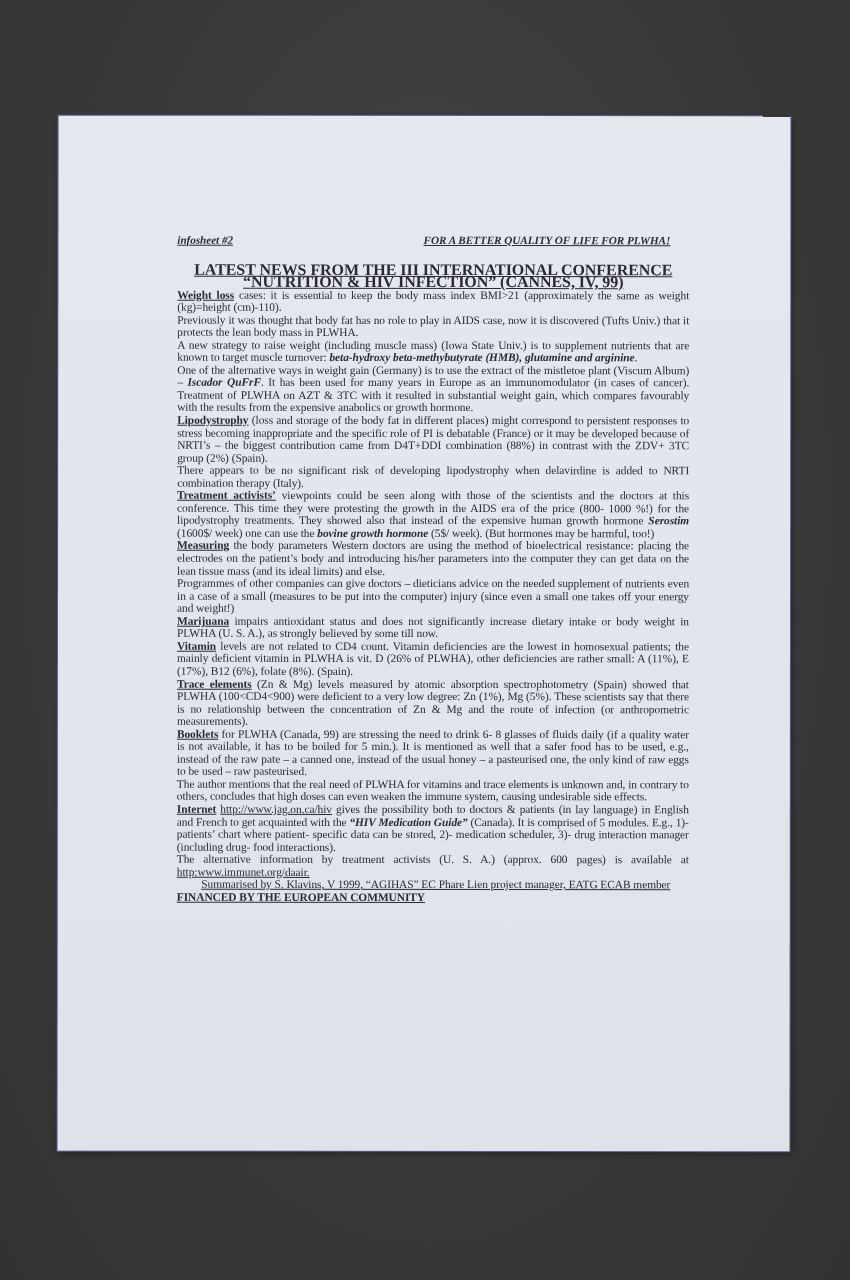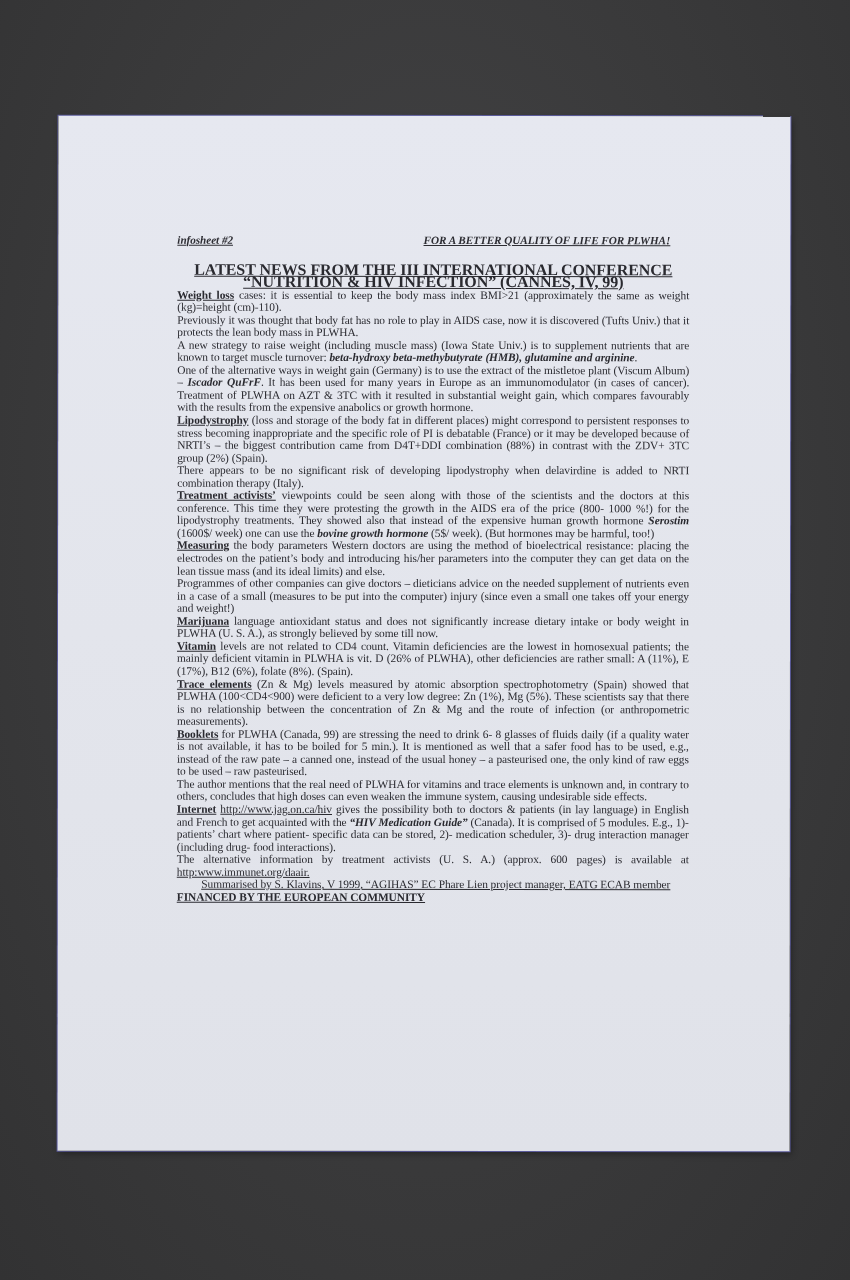--- a/index.html
+++ b/index.html
@@ -83,21 +83,21 @@
     <p><b>Lipodystrophy</b><span> (loss and storage of the body fat in different places) might correspond to persistent responses to stress becoming inappropriate and the specific role of PI is debatable (France) or it may be developed because of NRTI’s – the biggest contribution came from D4T+DDI combination (88%) in contrast with the ZDV+ 3TC group (2%) (Spain).</span></p>
 
     <p>There appears to be no significant risk of developing lipodystrophy when delavirdine is added to NRTI combination therapy (Italy).</p>
 
     <p><b>Treatment activists’</b><span> viewpoints could be seen along with those of the scientists and the doctors at this conference. This time they were protesting the growth in the AIDS era of the price (800- 1000 %!) for the lipodystrophy treatments. They showed also that instead of the expensive human growth hormone </span><span class="bi">Serostim</span><span> (1600$/ week) one can use the </span><span class="bi">bovine growth hormone</span><span> (5$/ week). (But hormones may be harmful, too!)</span></p>
 
     <p><b>Measuring</b><span> the body parameters Western doctors are using the method of bioelectrical resistance: placing the electrodes on the patient’s body and introducing his/her parameters into the computer they can get data on the lean tissue mass (and its ideal limits) and else.</span></p>
 
     <p>Programmes of other companies can give doctors – dieticians advice on the needed supplement of nutrients even in a case of a small (measures to be put into the computer) injury (since even a small one takes off your energy and weight!)</p>
 
-    <p><b>Marijuana</b><span> language antioxidant status and does not significantly increase dietary intake or body weight in PLWHA (U. S. A.), as strongly believed by some till now.</span></p>
+    <p><b>Marijuana</b><span> impairs antioxidant status and does not significantly increase dietary intake or body weight in PLWHA (U. S. A.), as strongly believed by some till now.</span></p>
 
     <p><b>Vitamin</b><span> levels are not related to CD4 count. Vitamin deficiencies are the lowest in homosexual patients; the mainly deficient vitamin in PLWHA is vit. D (26% of PLWHA), other deficiencies are rather small: A (11%), E (17%), B12 (6%), folate (8%). (Spain).</span></p>
 
     <p><b>Trace elements</b><span> (Zn &amp; Mg) levels measured by atomic absorption spectrophotometry (Spain) showed that PLWHA (100&lt;CD4&lt;900) were deficient to a very low degree: Zn (1%), Mg (5%). These scientists say that there is no relationship between the concentration of Zn &amp; Mg and the route of infection (or anthropometric measurements).</span></p>
 
     <p><b>Booklets</b><span> for PLWHA (Canada, 99) are stressing the need to drink 6- 8 glasses of fluids daily (if a quality water is not available, it has to be boiled for 5 min.). It is mentioned as well that a safer food has to be used, e.g., instead of the raw pate – a canned one, instead of the usual honey – a pasteurised one, the only kind of raw eggs to be used – raw pasteurised.</span></p>
 
     <p>The author mentions that the real need of PLWHA for vitamins and trace elements is unknown and, in contrary to others, concludes that high doses can even weaken the immune system, causing undesirable side effects.</p>
 
     <p><b>Internet</b> <a>http://www.jag.on.ca/hiv</a><span> gives the possibility both to doctors &amp; patients (in lay language) in English and French to get acquainted with the </span><span class="bi">“HIV Medication Guide”</span><span> (Canada). It is comprised of 5 modules. E.g., 1)- patients’ chart where patient- specific data can be stored, 2)- medication scheduler, 3)- drug interaction manager (including drug- food interactions).</span></p>

